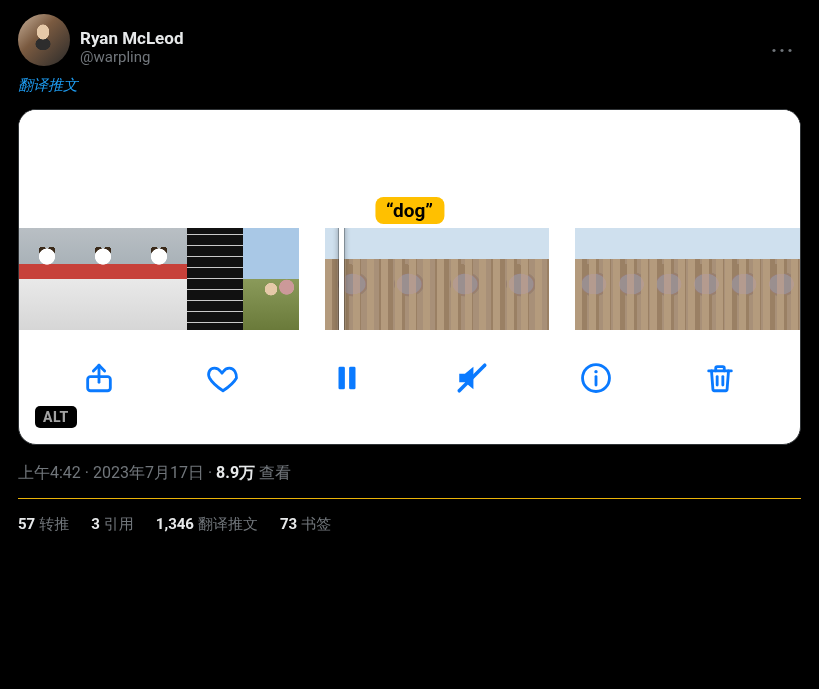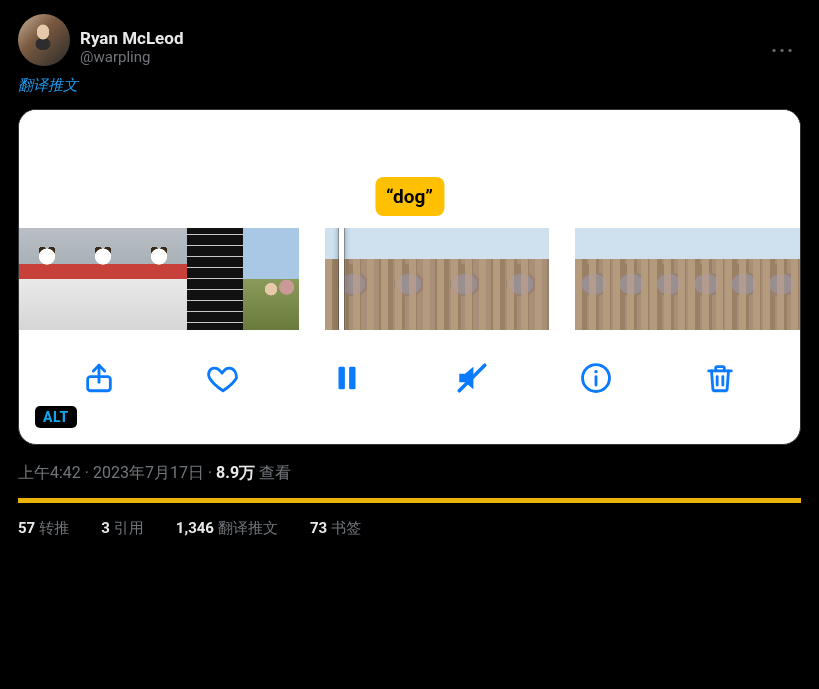--- a/index.html
+++ b/index.html
@@ -58,26 +58,26 @@
     border-radius: 18px;
     background: #fff;
     overflow: hidden;
     position: relative;
     height: 336px;
   }
   .media-top { height: 118px; background: #fff; position: relative; }
   .dog-badge {
     position: absolute;
     left: 50%; transform: translateX(-50%);
-    bottom: 12px;
+    bottom: 4px;
     background: #ffc000;
     color: #000;
     font-weight: 700;
     font-size: 19px;
-    padding: 8px 11px;
+    padding: 2px 11px;
     border-radius: 8px;
   }
   .yellow-tick {
     position: absolute;
     left: 59%;
     bottom: -7px;
     width: 18px; height: 6px;
     background: #ffc000;
     border-radius: 2px;
   }
@@ -159,40 +159,40 @@
     display: flex; align-items: center; justify-content: center;
     cursor: pointer;
     color: #0a7aff;
   }
   .ctrl svg { width: 34px; height: 34px; }
 
   .alt-badge {
     position: absolute;
     left: 16px; bottom: 16px;
     background: #000;
-    color: #0ea5e9;
+    color: #a3a3a3;
     font-weight: 800;
     font-size: 14px;
     padding: 3px 8px;
     border-radius: 5px;
     letter-spacing: .5px;
   }
 
   .meta {
     margin-top: 18px;
     color: #71767b;
     font-size: 16px;
     padding-bottom: 14px;
-    border-bottom: 5px solid #eab308;
+    border-bottom: 1px solid #eab308;
   }
   .meta .strong { color: #e7e9ea; font-weight: 700; }
 
   .stats {
     display: flex;
-    gap: 32px;
+    gap: 22px;
     padding: 16px 0;
     font-size: 15px;
     color: #71767b;
   }
   .stats .num { color: #e7e9ea; font-weight: 700; margin-right: 4px; }
 </style>
 </head>
 <body>
 
 <div class="tweet">

